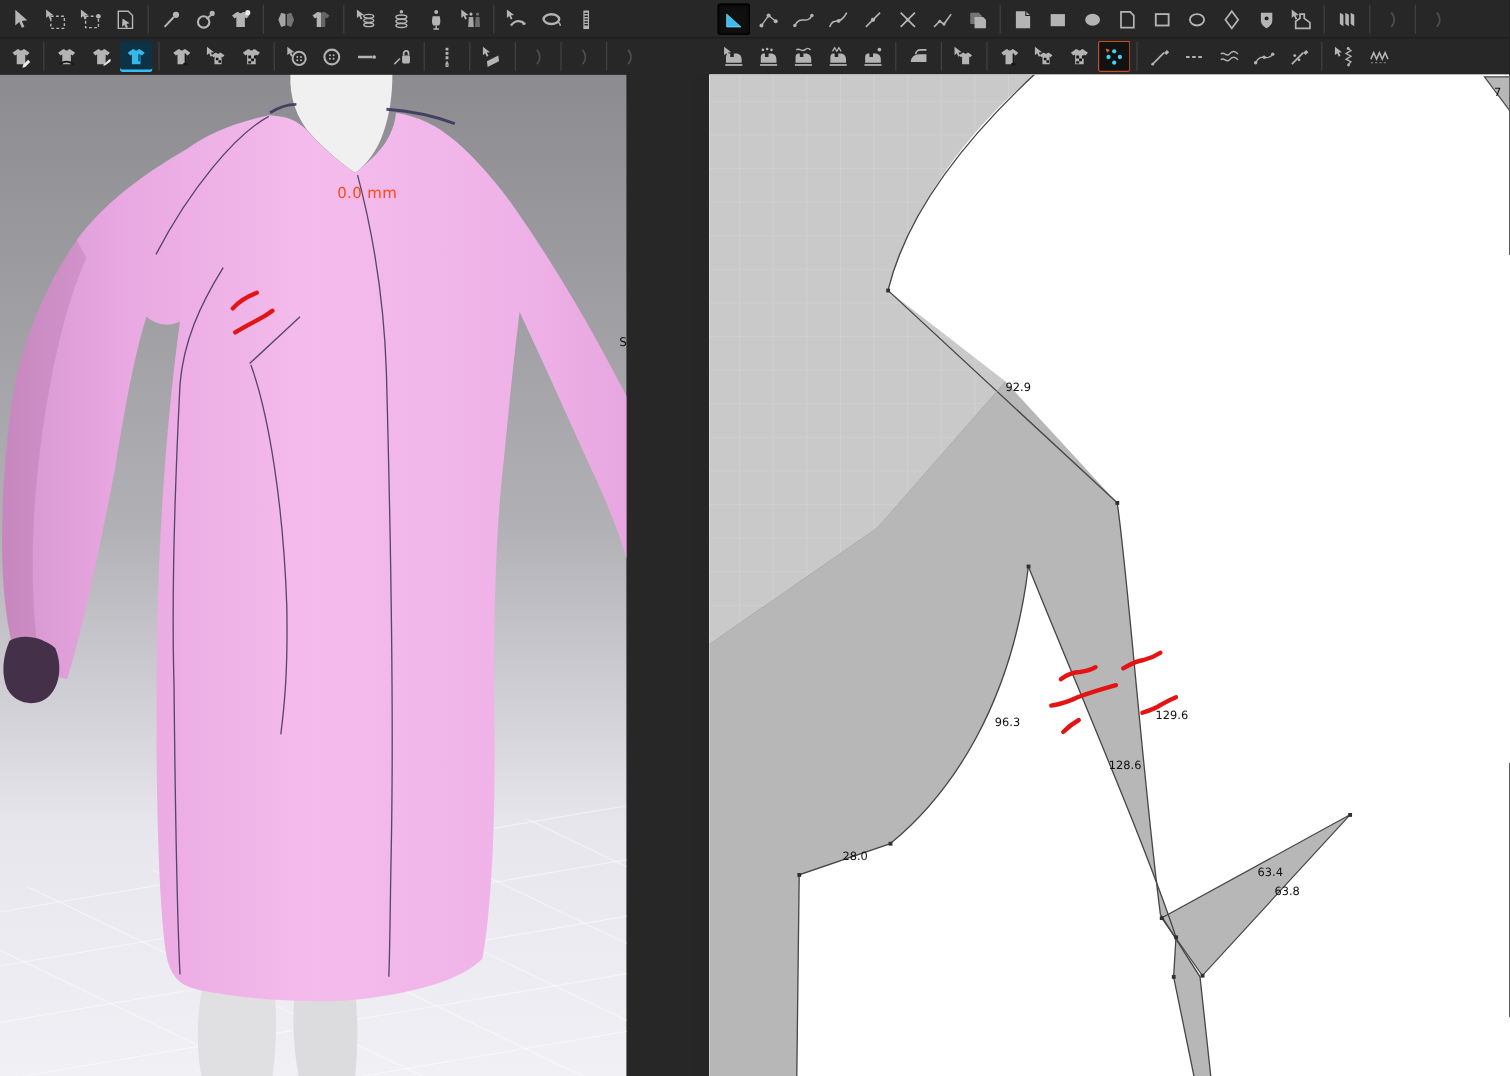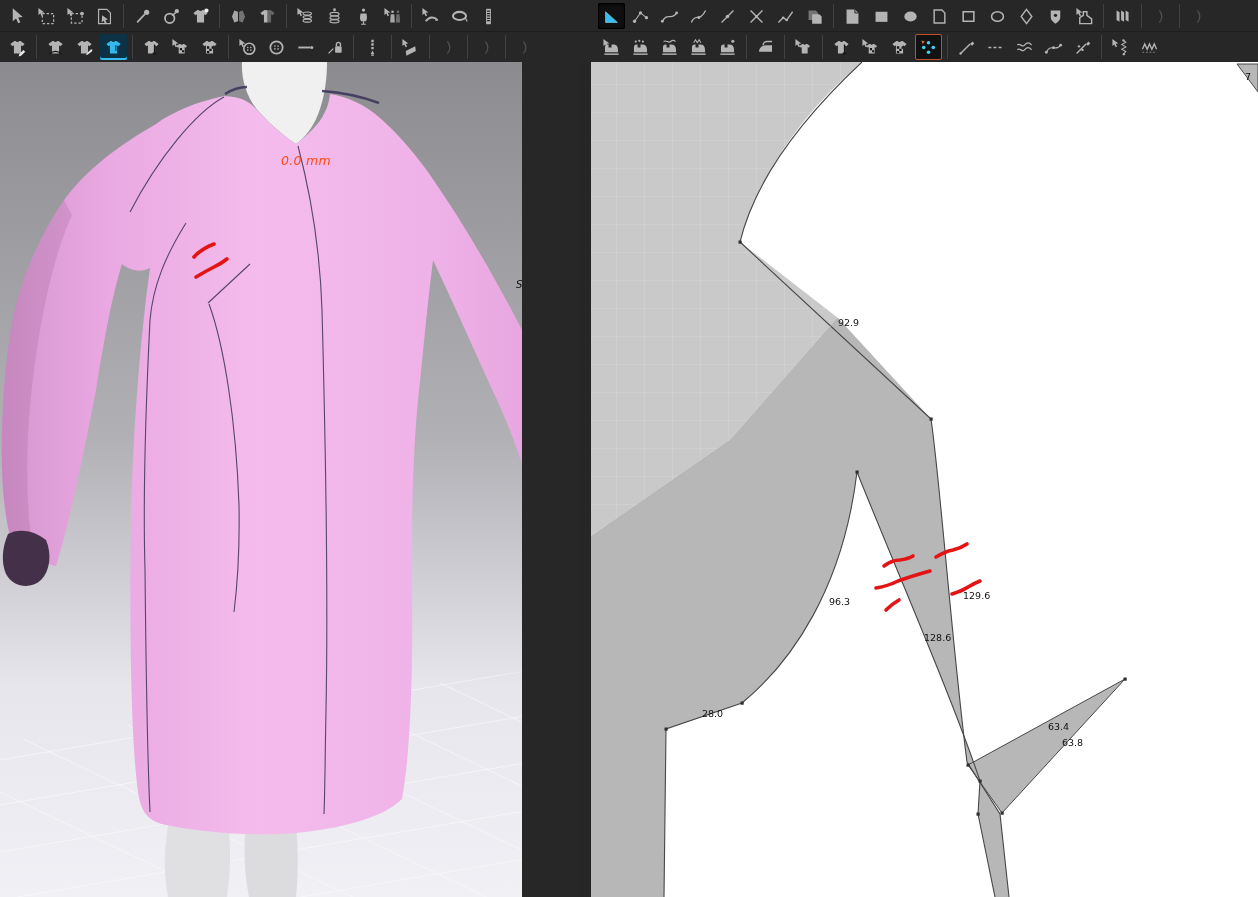--- a/index.html
+++ b/index.html
@@ -15,21 +15,21 @@
   .tbtn{width:27px;height:26px;margin:0 1px;display:flex;align-items:center;justify-content:center;
         border-radius:2px;color:var(--icon-gray,#b4b4b4);flex:0 0 auto;cursor:pointer;}
   .tbtn svg{width:19px;height:19px;display:block;}
   .tbtn.selected{background:#0d3246;box-shadow:inset 0 -2px 0 var(--accent,#36bdf2);color:var(--accent,#36bdf2);}
   .tbtn.pressed{background:#101010;box-shadow:inset 0 0 0 1px #000,inset 0 1px 4px #000;}
   .tbtn.selected-orange{background:#121212;box-shadow:inset 0 0 0 1px var(--sel-orange,#bf5028);}
   .tbtn.disabled{opacity:.28;}
   .tsep{width:1px;height:24px;background:#414141;margin:0 4px;flex:0 0 auto;}
   #rowline{position:absolute;left:0;top:31px;width:1258px;height:1px;background:#1d1d1d;}
   
-  #viewport3d{position:absolute;left:0;top:62px;width:522px;height:835px;overflow:hidden;font-style:italic;}
+  #viewport3d{position:absolute;left:0;top:62px;width:522px;height:835px;overflow:hidden;}
   #divider{position:absolute;left:578px;top:62px;width:13px;height:835px;background:#262626;cursor:col-resize;}
   #pattern2d{position:absolute;left:591px;top:62px;width:667px;height:835px;overflow:hidden;background:#fff;}
   svg{display:block;}
   text{font-family:"DejaVu Sans","Liberation Sans",sans-serif;}
   .mlabel{font-size:9.5px;fill:#111;}
 </style>
 </head>
 <body>
 <div id="app">
 

